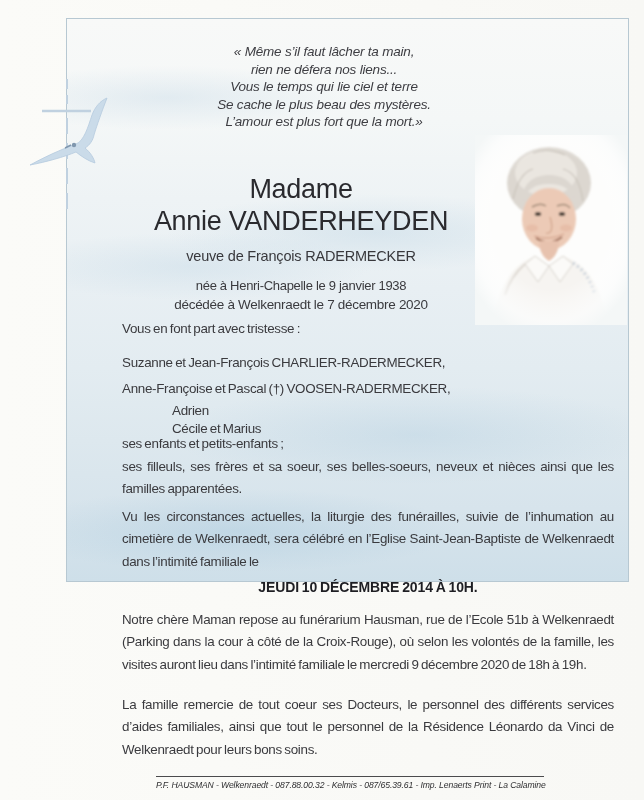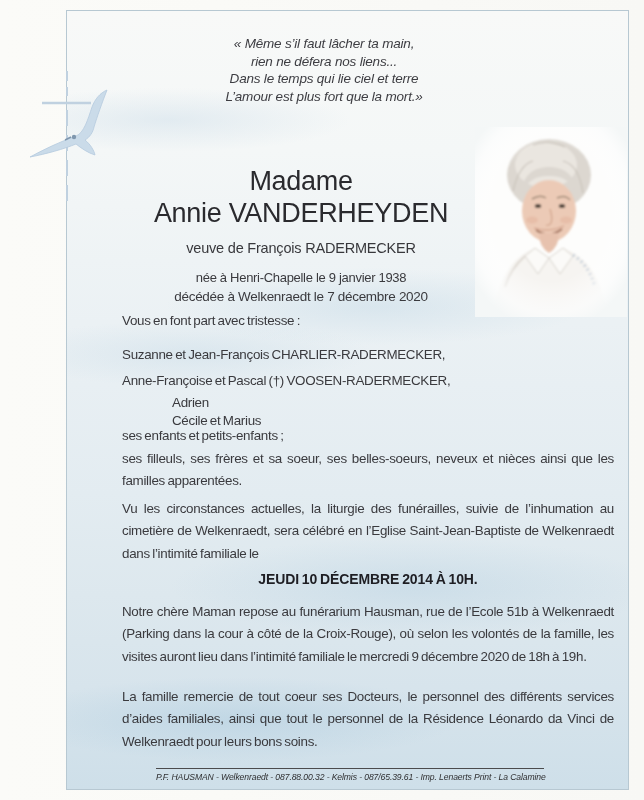--- a/index.html
+++ b/index.html
@@ -6,21 +6,21 @@
   body{
     width:644px;height:800px;overflow:hidden;
     background:linear-gradient(90deg,#fbfbf8,#f8f8f5);
     font-family:"Liberation Sans",sans-serif;
     -webkit-font-smoothing:antialiased;
   }
   .page{position:relative;width:644px;height:800px;}
 
   
   .card{
-    position:absolute;left:66px;top:10px;width:563px;height:780px;
+    position:absolute;left:66px;top:18px;width:563px;height:564px;
     border:1px solid #b7c8d2;box-sizing:border-box;
     background:
       radial-gradient(ellipse 260px 46px at 18% 14%, rgba(190,212,228,0.35), transparent 70%),
       radial-gradient(ellipse 300px 55px at 55% 38%, rgba(173,203,222,0.30), transparent 70%),
       radial-gradient(ellipse 260px 48px at 22% 44%, rgba(173,203,222,0.25), transparent 70%),
       radial-gradient(ellipse 350px 70px at 62% 74%, rgba(160,195,218,0.28), transparent 70%),
       radial-gradient(ellipse 320px 60px at 30% 91%, rgba(148,189,214,0.30), transparent 70%),
       linear-gradient(180deg,#f8f9f8 0%,#f4f7f7 18%,#eef3f5 32%,#e8eff3 48%,#e3ecf1 62%,#dde8ee 75%,#d7e4ec 87%,#cedfe9 100%);
   }
 
@@ -119,21 +119,22 @@
         <path d="M88,121 L74,131 L85,147 L98,129 Z" fill="#fbfaf8" stroke="#d8d3cc" stroke-width="1"></path>
         <path d="M98,128 C108,134 116,145 120,160" stroke="#c3cdd8" stroke-width="3" stroke-dasharray="2 3" fill="none"></path>
         <path d="M50,129 C42,136 34,146 30,160" stroke="#ddd8d2" stroke-width="2" fill="none"></path>
       </g>
       <rect width="152" height="190" fill="url(#vig)"></rect>
     </svg>
 
     <div class="quote">
       <div>« Même s’il faut lâcher ta main,</div>
       <div>rien ne défera nos liens...</div>
-      <div>Dans le temps qui lie ciel et terre</div>
+      <div>Vous le temps qui lie ciel et terre</div>
+      <div>Se cache le plus beau des mystères.</div>
       <div>L’amour est plus fort que la mort.»</div>
     </div>
 
     <div class="deceased">
       <div class="d-title">Madame</div>
       <div class="d-name">Annie VANDERHEYDEN</div>
       <div class="d-widow">veuve de François RADERMECKER</div>
       <div class="d-born">née à Henri-Chapelle le 9 janvier 1938</div>
       <div class="d-died">décédée à Welkenraedt le 7 décembre 2020</div>
     </div>

